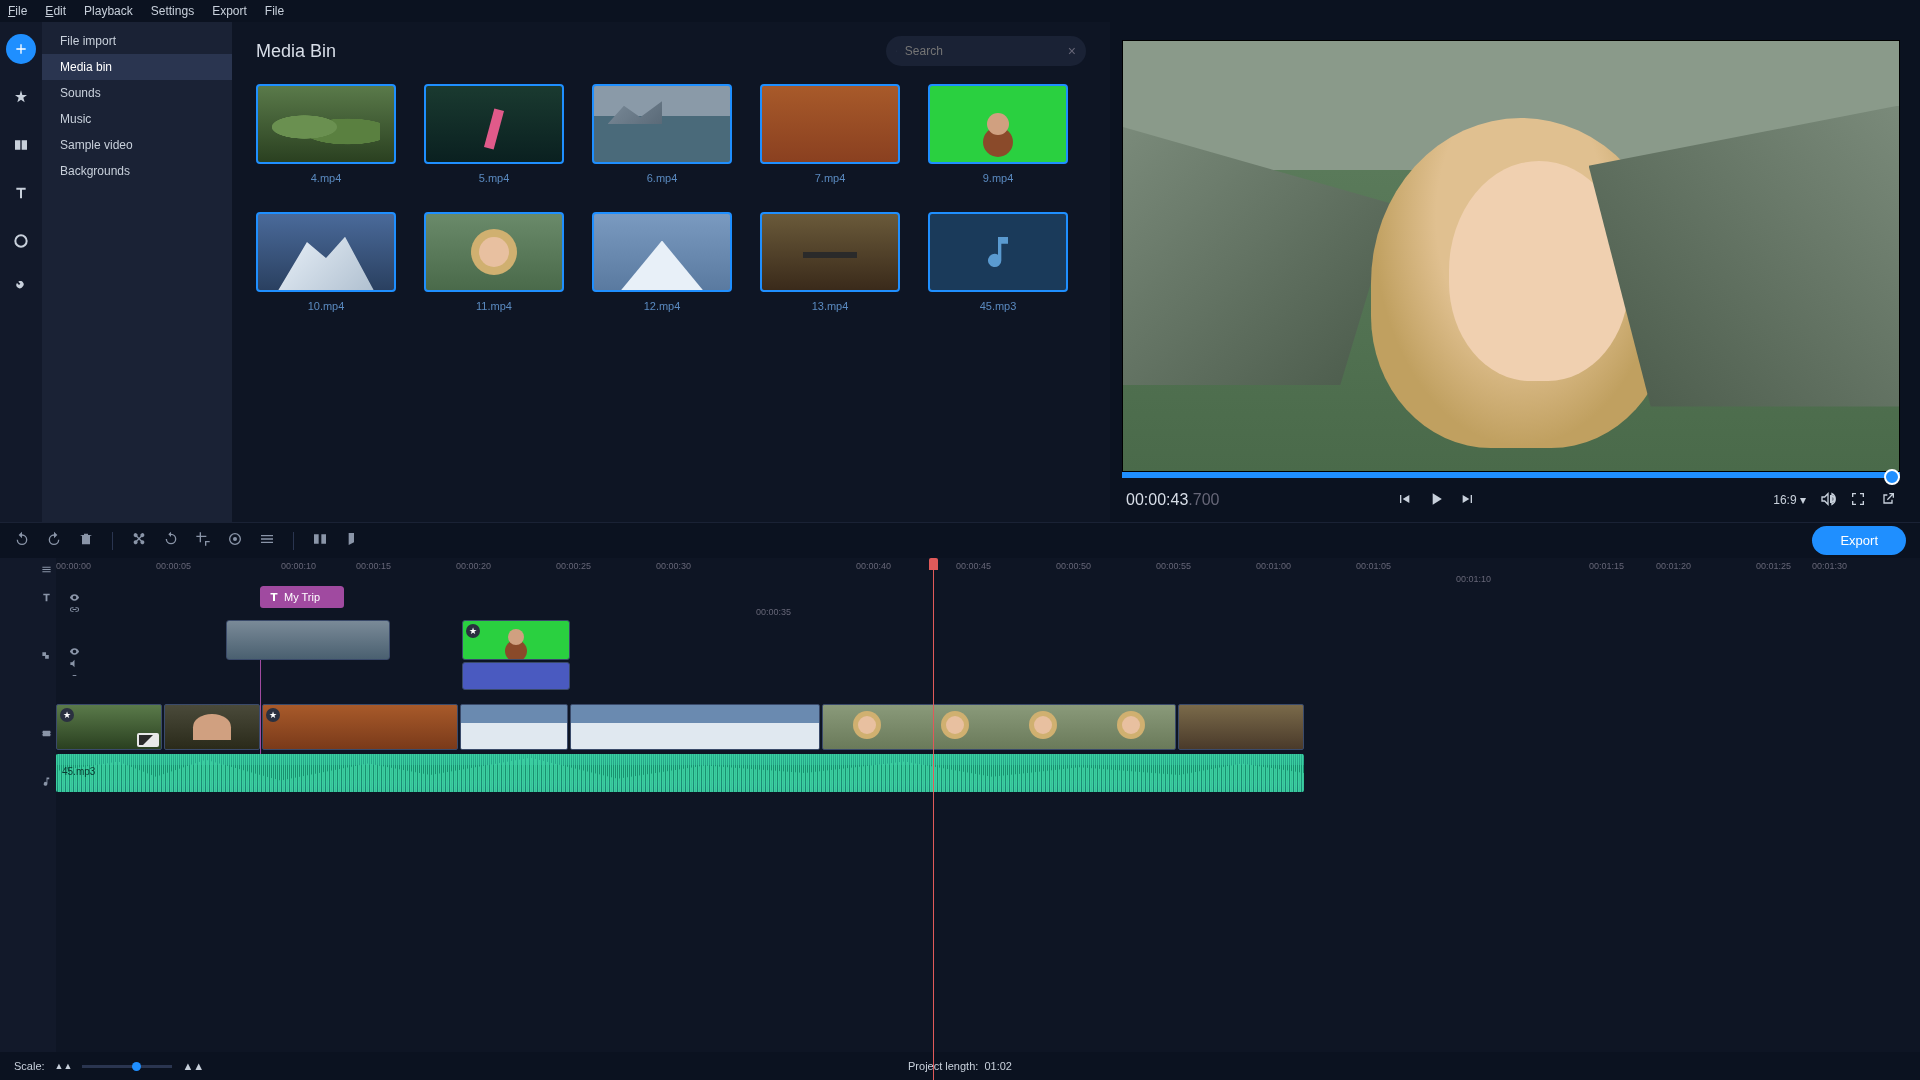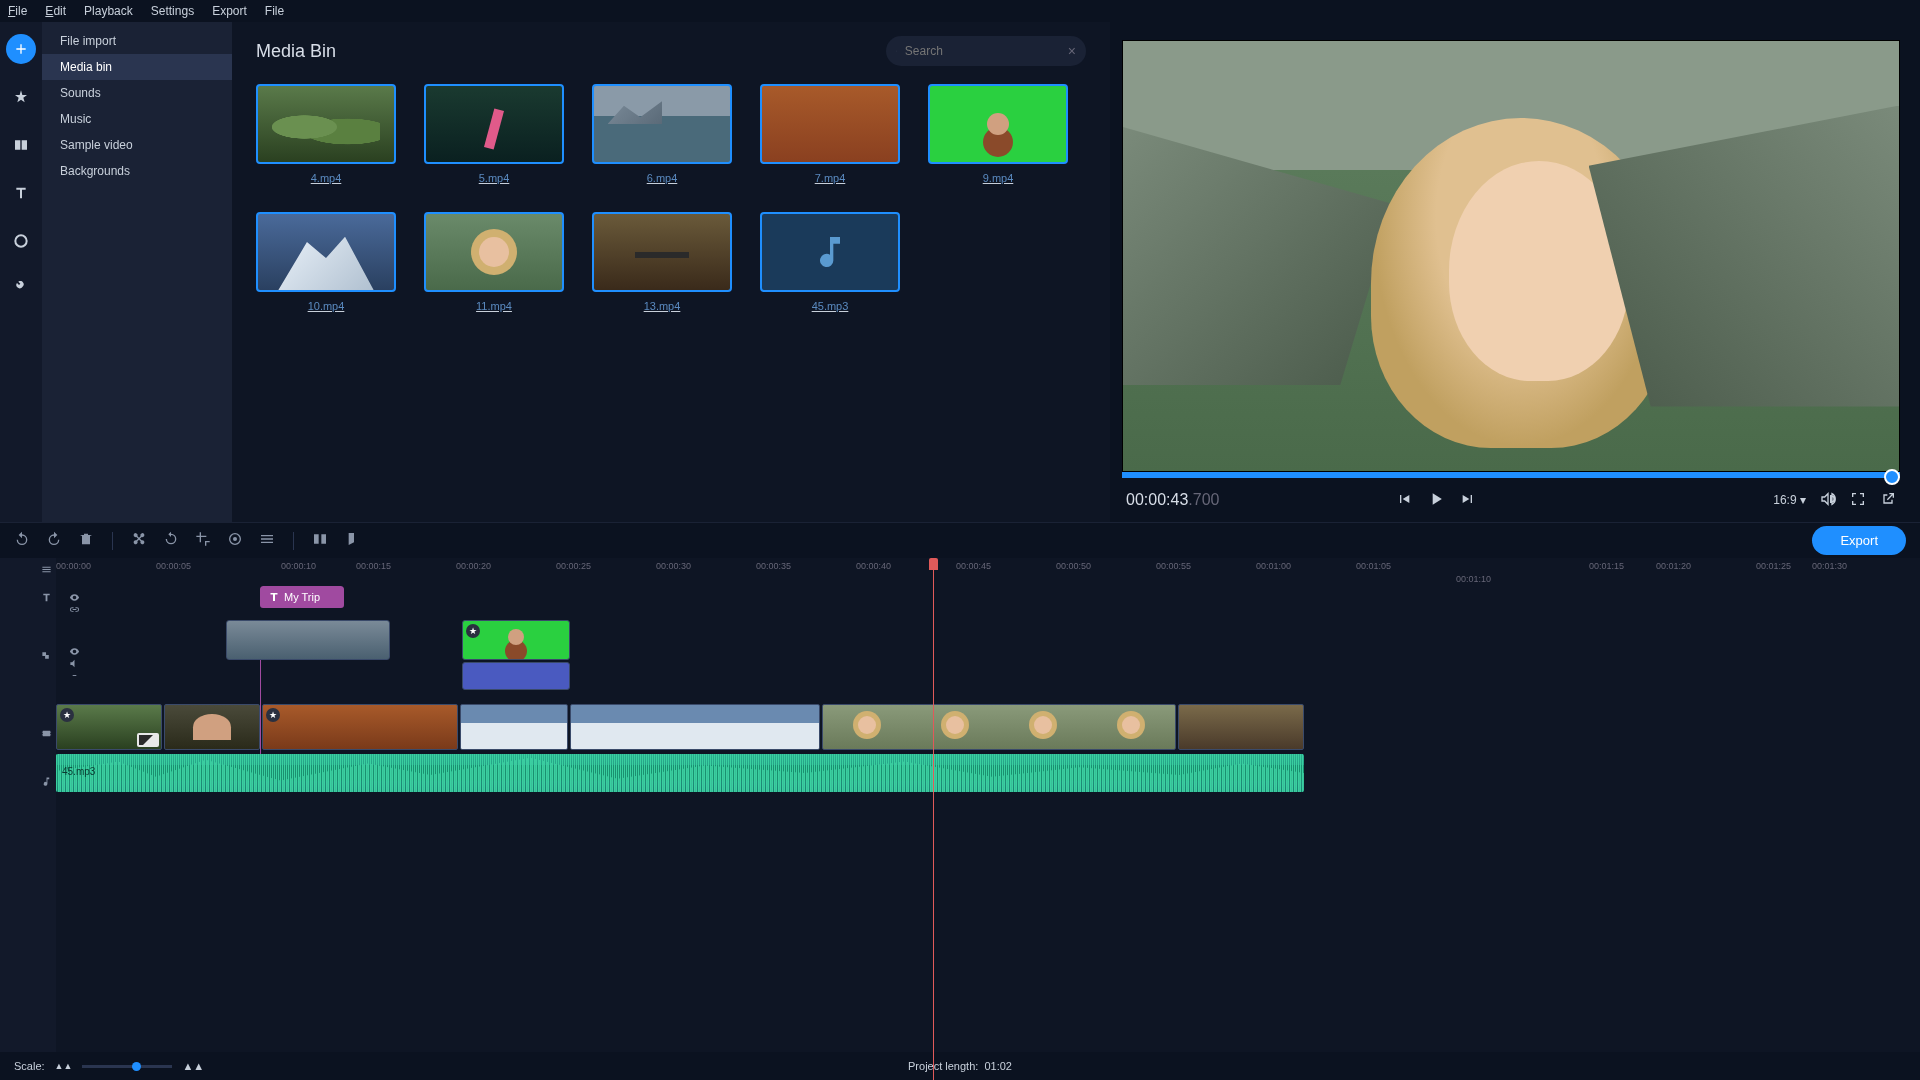--- a/index.html
+++ b/index.html
@@ -26,21 +26,21 @@
 .side-cat div.selected { background: #2a3550; color: #fff; }
 
 
 .media-bin { flex: 1; background: #0e1524; padding: 14px 24px; overflow: auto; }
 .bin-header { display: flex; justify-content: space-between; align-items: center; margin-bottom: 18px; }
 .bin-title { font-size: 18px; color: #d8dee8; }
 .search-wrap { width: 200px; height: 30px; background: #1a2235; border-radius: 15px; display: flex; align-items: center; padding: 4px 10px; gap: 8px; }
 .search-wrap input { flex: 1; background: transparent; border: none; outline: none; color: #c8d0db; font-size: 12px; }
 .search-wrap .x { color: #667; cursor: pointer; font-size: 14px; }
 .thumb-grid { display: flex; flex-wrap: wrap; gap: 28px; }
-.thumb-item { width: 140px; display: flex; flex-direction: column; align-items: center; gap: 8px; cursor: pointer; text-decoration: underline; }
+.thumb-item { width: 140px; display: flex; flex-direction: column; align-items: center; gap: 8px; cursor: pointer; }
 .thumb { width: 140px; height: 80px; border: 2px solid #1f8fff; border-radius: 4px; display: flex; align-items: center; justify-content: center; overflow: hidden; position: relative; }
 .thumb-label { font-size: 11px; color: #5a8ac0; }
 
 .t-hills { background: linear-gradient(#5a7a4a, #2a4020); }
 .t-hills::after{content:"";position:absolute;inset:30% 10% 10% 10%;background:radial-gradient(ellipse at 30% 40%,#6a9050 30%,transparent 31%),radial-gradient(ellipse at 70% 50%,#5a8040 40%,transparent 41%);}
 .t-kayak { background: linear-gradient(#1a3a30,#0a2020); }
 .t-kayak::after{content:"";position:absolute;left:50%;top:30%;width:10px;height:40px;background:#e05a8a;transform:translateX(-50%) rotate(15deg);}
 .t-lake { background: linear-gradient(#8a9aa8 40%,#4a6a7a 40%); }
 .t-lake::after{content:"";position:absolute;left:10%;right:50%;top:20%;height:30%;background:linear-gradient(135deg,#7a8a98,#5a6a78);clip-path:polygon(0 100%,30% 20%,60% 70%,100% 0,100% 100%);}
 .t-desert { background: linear-gradient(#a85a2a,#8a4020); }
@@ -220,20 +220,24 @@
         </div>
       <div class="thumb-item">
           <div class="thumb t-peak"></div>
           <div class="thumb-label">10.mp4</div>
         </div>
       <div class="thumb-item">
           <div class="thumb t-woman"></div>
           <div class="thumb-label">11.mp4</div>
         </div>
       <div class="thumb-item">
+          <div class="thumb t-snow"></div>
+          <div class="thumb-label">12.mp4</div>
+        </div>
+      <div class="thumb-item">
           <div class="thumb t-bike"></div>
           <div class="thumb-label">13.mp4</div>
         </div>
       <div class="thumb-item">
           <div class="thumb t-audio">
             <svg viewBox="0 0 24 24">
               <path d="M12 3v10.6a4 4 0 102 3.4V7h4V3z"></path>
             </svg>
           </div>
           <div class="thumb-label">45.mp3</div>
@@ -386,21 +390,21 @@
   </div>
 
   <div class="tl-ruler" id="ruler">
       <span style="left: 0px;">00:00:00</span>
       <span style="left: 100px;">00:00:05</span>
       <span style="left: 191px; margin-left: 34px;">00:00:10</span>
       <span style="left: 300px;">00:00:15</span>
       <span style="left: 400px;">00:00:20</span>
       <span style="left: 500px;">00:00:25</span>
       <span style="left: 600px;">00:00:30</span>
-      <span style="left: 700px;">00:00:35</span>
+      <span style="left: 700px; margin-top: 46px;">00:00:35</span>
       <span style="left: 800px;">00:00:40</span>
       <span style="left: 900px;">00:00:45</span>
       <span style="left: 1000px;">00:00:50</span>
       <span style="left: 1100px;">00:00:55</span>
       <span style="left: 1200px;">00:01:00</span>
       <span style="left: 1300px;">00:01:05</span>
       <span style="left: 1400px; margin-top: 13px;">00:01:10</span>
       <span style="left: 1500px; margin-left: 33px;">00:01:15</span>
       <span style="left: 1600px;">00:01:20</span>
       <span style="left: 1700px;">00:01:25</span>

